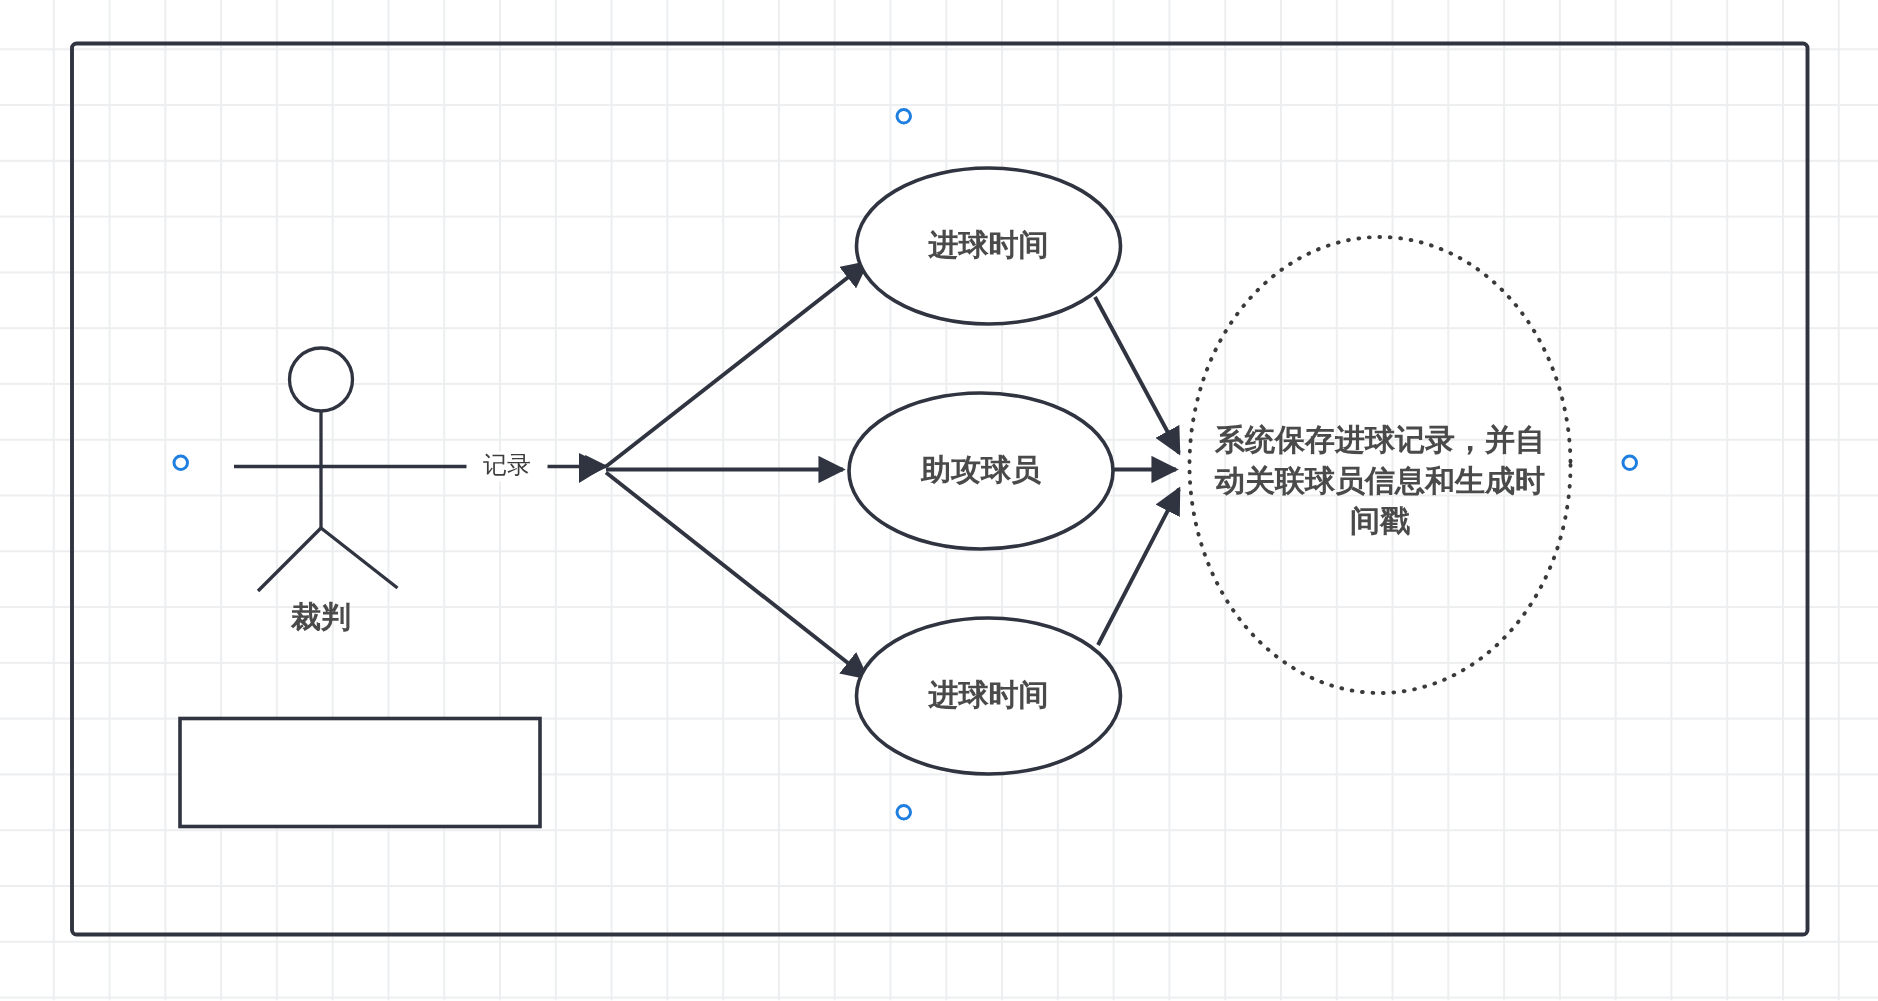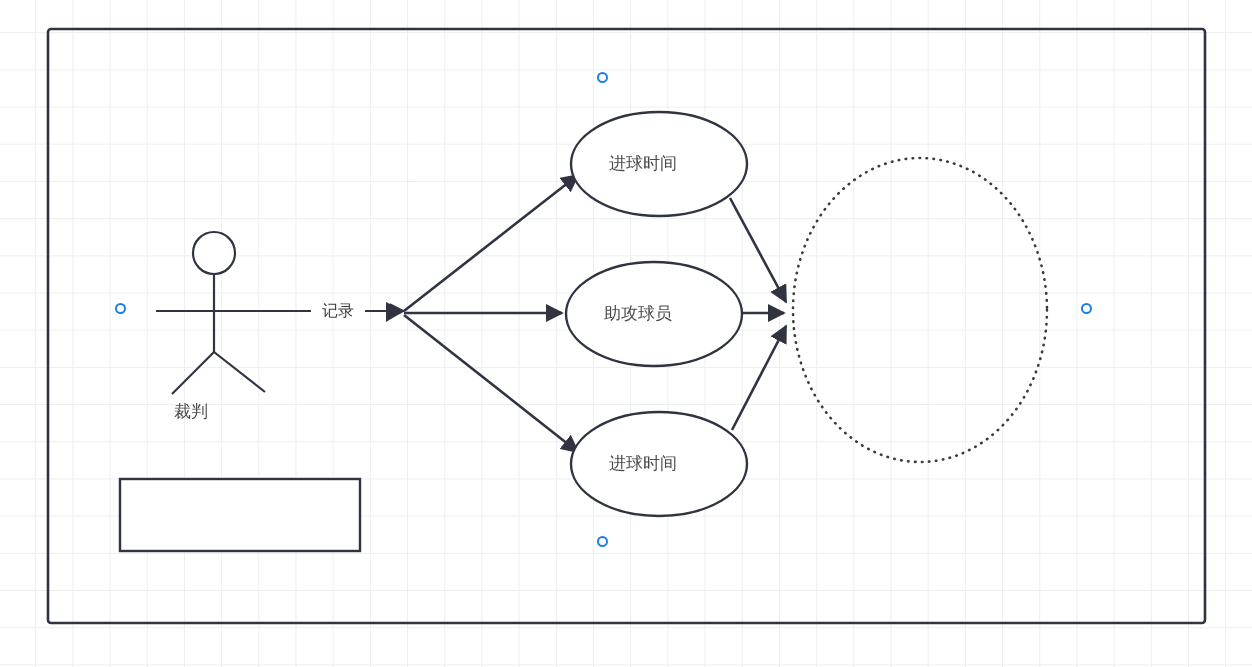--- a/index.html
+++ b/index.html
@@ -24,26 +24,27 @@
   #diagram-svg {
     position: absolute;
     left: 0;
     top: 0;
     width: 1252px;
     height: 667px;
   }
   .node-label {
     position: absolute;
     color: #4a4a4a;
-    font-size: 17px;
+    font-size: 20px;
     line-height: 24px;
-    text-align: left;
+    text-align: center;
     white-space: pre;
     pointer-events: none;
     font-family: "Liberation Sans", "DejaVu Sans", sans-serif;
+    font-weight: bold;
   }
   .node-label.wrap {
     white-space: normal;
     word-break: break-all;
   }
   .edge-label {
     position: absolute;
     color: #3d3d3d;
     font-size: 16px;
     line-height: 20px;
@@ -125,20 +126,21 @@
   <div class="node-label" style="left:174px; top:400px; width:80px;">裁判</div>
 
   <div class="edge-label" style="left:311px; top:301px; width:50px;">记录</div>
 
   <div class="node-label" style="left:609px; top:152px; width:100px;">进球时间</div>
 
   <div class="node-label" style="left:604px; top:302px; width:100px;">助攻球员</div>
 
   <div class="node-label" style="left:609px; top:452px; width:100px;">进球时间</div>
 
+  <div class="node-label wrap" style="left:808px; top:281px; width:224px; line-height:27px;">系统保存进球记录，并自动关联球员信息和生成时间戳</div>
 
 
   <div class="handle" style="left:597px; top:72px;"></div>
   <div class="handle" style="left:115px; top:303px;"></div>
   <div class="handle" style="left:1081px; top:303px;"></div>
   <div class="handle" style="left:597px; top:536px;"></div>
 
 </div>
 
 </body></html>

